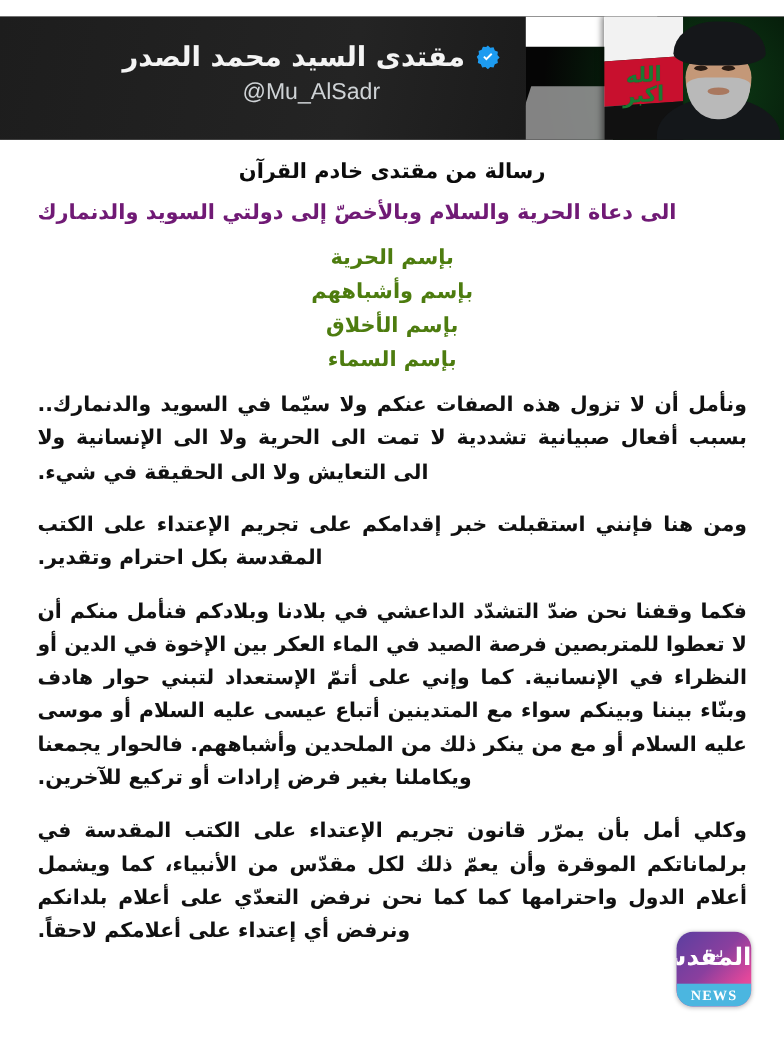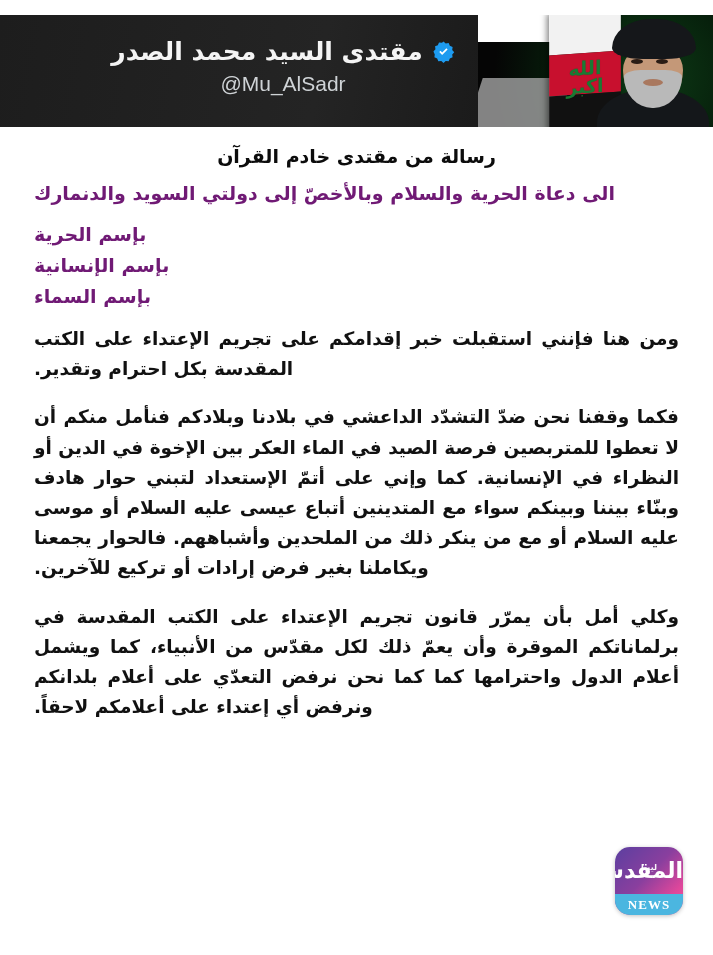--- a/index.html
+++ b/index.html
@@ -214,24 +214,24 @@
   }
   .invocations {
     margin-top: 13px;
     text-align: right;
     padding-left: 0;
     padding-right: 0;
   }
   .invocation-line {
     font-size: 19px;
     font-weight: bold;
-    color: #701a75;
+    color: #4d7c0f;
     line-height: 1.62;
     letter-spacing: .5px;
-    text-align: left;
+    text-align: center;
   }
   .para {
     font-size: 18.5px;
     font-weight: bold;
     color: #111111;
     line-height: 1.63;
     text-align: justify;
     text-align-last: left;
     margin-top: 12px;
   }
@@ -326,24 +326,26 @@
   </div>
 </div>
 
 <div class="document">
 
   <div class="doc-title">رسالة من مقتدى خادم القرآن</div>
   <div class="doc-subtitle">الى دعاة الحرية والسلام وبالأخصّ إلى دولتي السويد والدنمارك</div>
 
   <div class="invocations">
     <div class="invocation-line">بإسم الحرية</div>
-    <div class="invocation-line">بإسم الإنسانية</div>
+    <div class="invocation-line">بإسم وأشباههم</div>
+    <div class="invocation-line">بإسم الأخلاق</div>
     <div class="invocation-line">بإسم السماء</div>
   </div>
 
+  <p class="para">ونأمل أن لا تزول هذه الصفات عنكم ولا سيّما في السويد والدنمارك.. بسبب أفعال صبيانية تشددية لا تمت الى الحرية ولا الى الإنسانية ولا الى التعايش ولا الى الحقيقة في شيء.</p>
   <p class="para">ومن هنا فإنني استقبلت خبر إقدامكم على تجريم الإعتداء على الكتب المقدسة بكل احترام وتقدير.</p>
   <p class="para">فكما وقفنا نحن ضدّ التشدّد الداعشي في بلادنا وبلادكم فنأمل منكم أن لا تعطوا للمتربصين فرصة الصيد في الماء العكر بين الإخوة في الدين أو النظراء في الإنسانية. كما وإني على أتمّ الإستعداد لتبني حوار هادف وبنّاء بيننا وبينكم سواء مع المتدينين أتباع عيسى عليه السلام أو موسى عليه السلام أو مع من ينكر ذلك من الملحدين وأشباههم. فالحوار يجمعنا ويكاملنا بغير فرض إرادات أو تركيع للآخرين.</p>
   <p class="para">وكلي أمل بأن يمرّر قانون تجريم الإعتداء على الكتب المقدسة في برلماناتكم الموقرة وأن يعمّ ذلك لكل مقدّس من الأنبياء، كما ويشمل أعلام الدول واحترامها كما كما نحن نرفض التعدّي على أعلام بلدانكم ونرفض أي إعتداء على أعلامكم لاحقاً.</p>
 
 </div>
 
 <div class="watermark">
   <div class="wm-small">ليبيا</div>
   <div class="wm-main">المقدسة</div>
   <div class="wm-news">NEWS</div>

